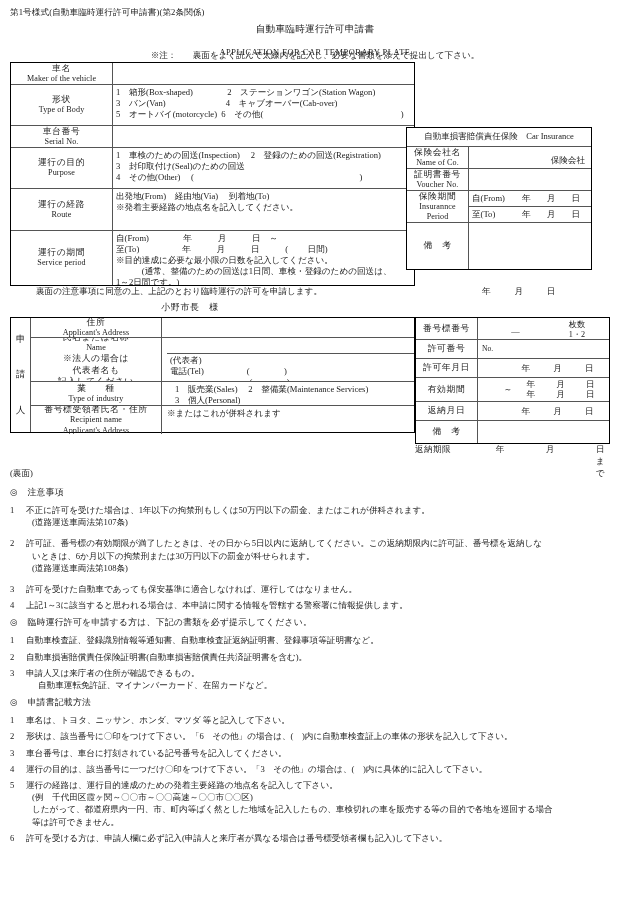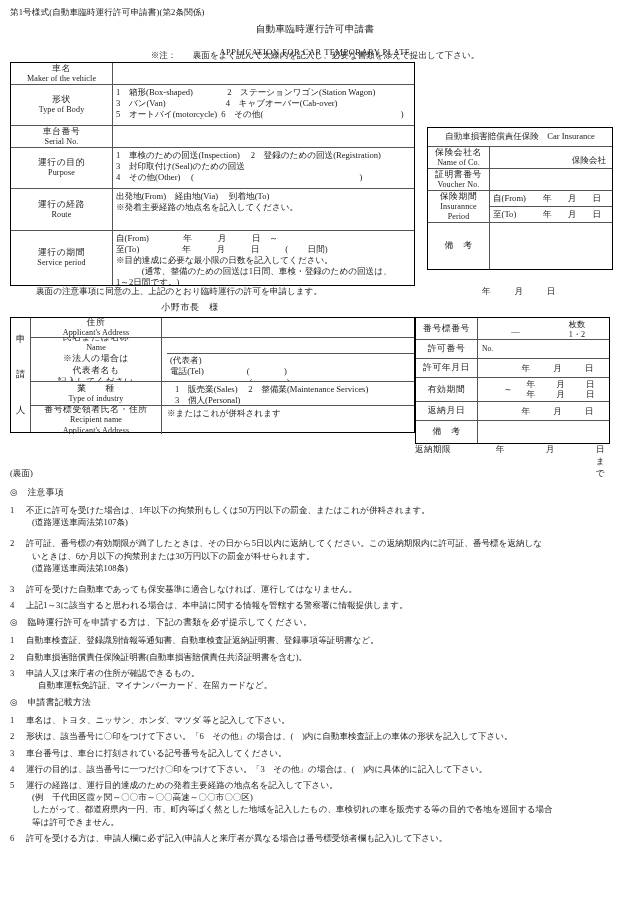--- a/index.html
+++ b/index.html
@@ -60,21 +60,21 @@
   .lbl .ja { font-size: 8.8px; letter-spacing: .6px; }
   .lbl .en { font-size: 8.1px; letter-spacing: .1px; }
   .val { flex: 1 1 auto; }
   .ln { white-space: pre; }
 
   
   #main-table { left: 10px; top: 62px; width: 405px; }
   #main-table .lbl { width: 102px; }
 
   
-  #ins-table { left: 427px; top: 127px; width: 186px; }
+  #ins-table { left: 406px; top: 127px; width: 186px; }
   #ins-table .ihead {
     text-align: center; font-size: 8.5px; padding: 3px 2px;
     border-bottom: 0.8px solid #555;
   }
   #ins-table .lbl { width: 62px; }
   .dt { display: flex; width: 100%; }
   .dt .d-lead { width: 42px; }
   .dt .d-y, .dt .d-m, .dt .d-d { flex: 1 1 0; text-align: center; }
 
   

